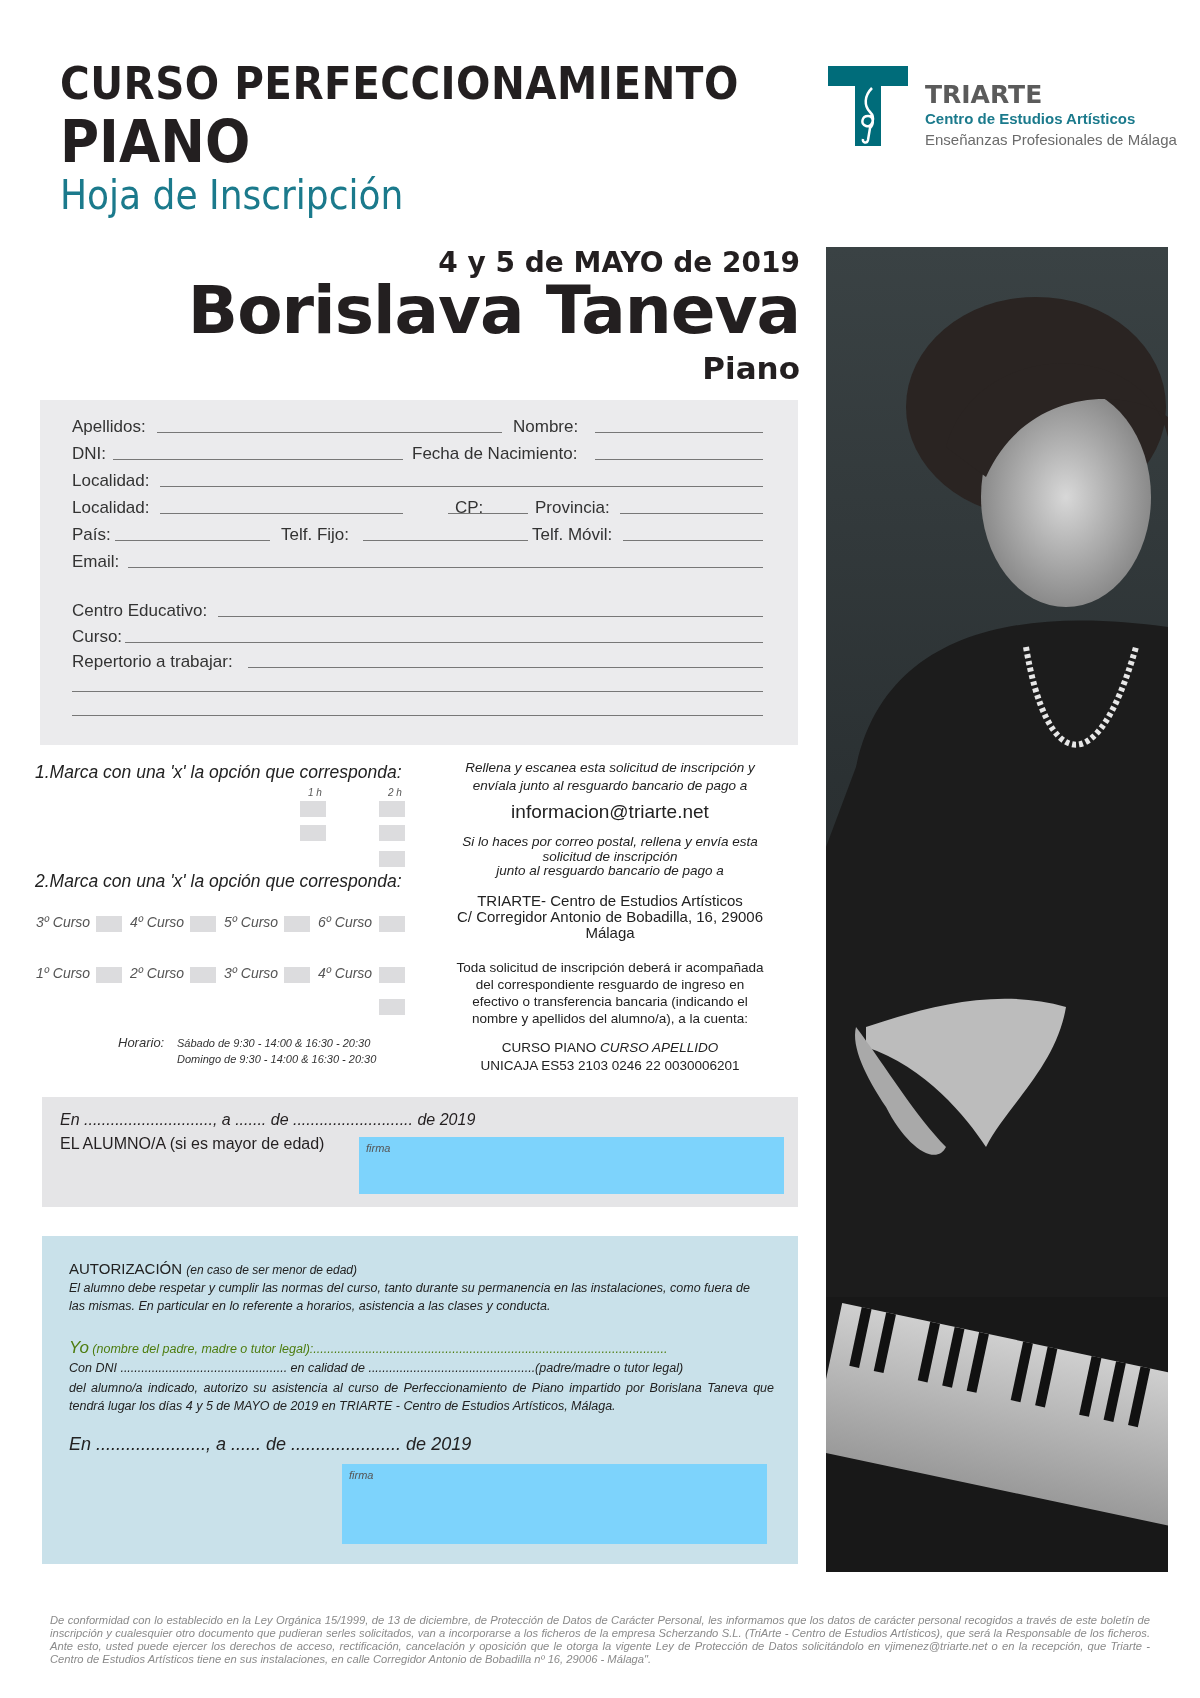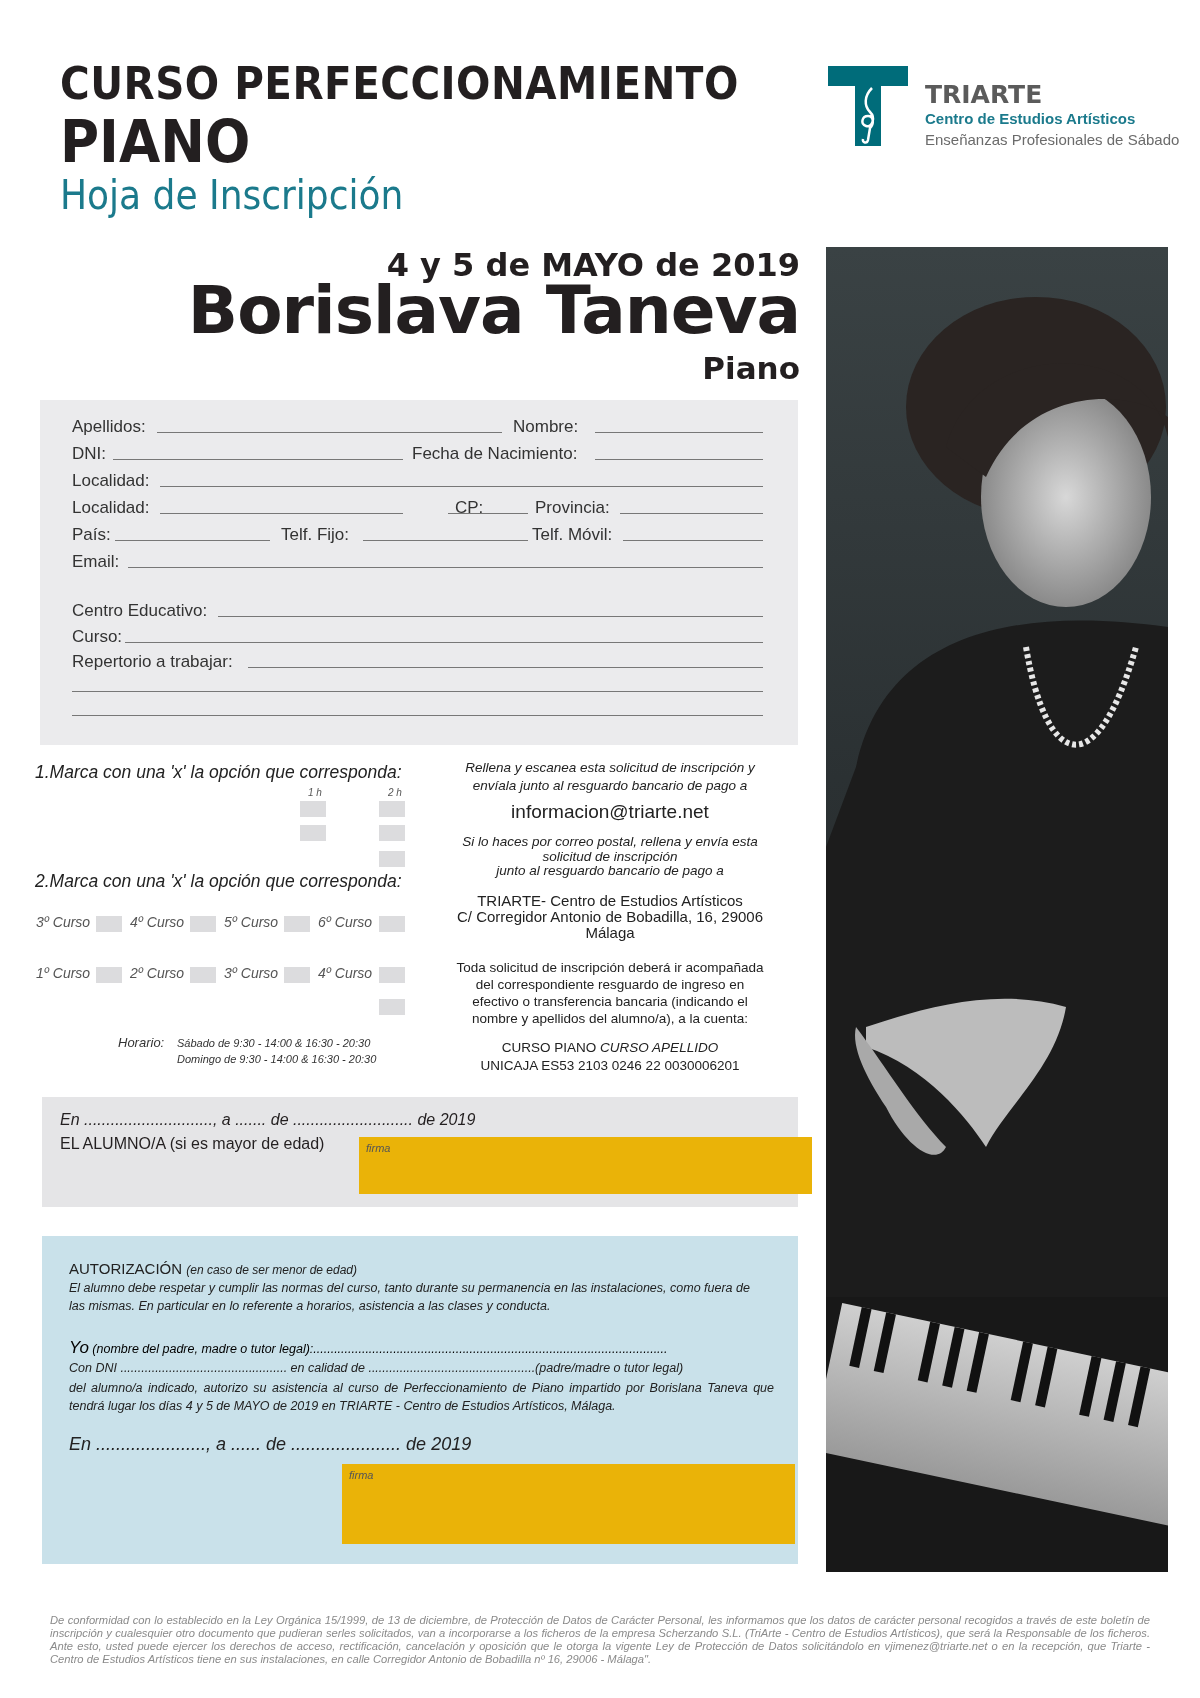--- a/index.html
+++ b/index.html
@@ -5,55 +5,55 @@
   html,body{margin:0;padding:0;background:#fff;}
   body{width:1200px;height:1698px;position:relative;overflow:hidden;font-family:"Liberation Sans",sans-serif;color:#231f20;}
   .abs{position:absolute;}
   .title1{left:60px;top:58px;font-size:44px;font-weight:bold;letter-spacing:0.5px;font-family:"DejaVu Sans",sans-serif;transform:scaleX(0.92);transform-origin:left;}
   .title2{left:60px;top:108px;font-size:58px;font-weight:bold;font-family:"DejaVu Sans",sans-serif;transform:scaleX(0.92);transform-origin:left;}
   .title3{left:60px;top:172px;font-size:40px;color:#1b7a8c;font-family:"DejaVu Sans",sans-serif;transform:scaleX(0.9);transform-origin:left;}
   .logo-t{left:828px;top:66px;width:80px;height:80px;}
   .logo-name{left:925px;top:80px;font-size:25px;font-weight:bold;color:#5b5b5b;font-family:"DejaVu Sans",sans-serif;}
   .logo-sub1{left:925px;top:110px;font-size:15px;font-weight:bold;color:#1b7a8c;}
   .logo-sub2{left:925px;top:131px;font-size:15px;color:#6b6b6b;}
-  .date{right:400px;top:246px;font-size:32px;font-weight:bold;font-family:"DejaVu Sans",sans-serif;}
+  .date{right:400px;top:246px;font-size:28px;font-weight:bold;font-family:"DejaVu Sans",sans-serif;}
   .teacher{right:400px;top:272px;font-size:66px;font-weight:bold;font-family:"DejaVu Sans",sans-serif;letter-spacing:-1px;}
   .instr{right:400px;top:350px;font-size:31px;font-weight:bold;font-family:"DejaVu Sans",sans-serif;}
   .photo{left:826px;top:247px;width:342px;height:1325px;background:linear-gradient(180deg,#3a4244 0%,#2b3133 40%,#222 100%);overflow:hidden;}
   .form-box{left:40px;top:400px;width:758px;height:345px;background:#ebebed;}
   .row{position:absolute;left:72px;font-size:17px;color:#333;white-space:nowrap;}
   .line{position:absolute;height:1px;background:#777;}
   .italic{font-style:italic;}
   .h-opt{position:absolute;font-size:17px;font-style:italic;color:#222;}
   .chk{position:absolute;width:26px;height:16px;background:#dcdcde;}
   .it-gray{position:absolute;font-style:italic;color:#555;font-size:15px;white-space:nowrap;}
   .info{position:absolute;left:430px;width:360px;text-align:center;font-size:13.5px;color:#222;line-height:16px;}
   .sign-box{left:42px;top:1097px;width:756px;height:110px;background:#e5e5e7;}
   .auth-box{left:42px;top:1236px;width:756px;height:328px;background:#c9e1ea;}
-  .firma{position:absolute;background:#eab308;padding-left:28px;}
+  .firma{position:absolute;background:#7dd3fc;}
   .firma span{position:absolute;left:7px;top:5px;font-size:11px;font-style:italic;color:#555;}
   .legal{left:50px;top:1614px;width:1100px;font-size:11.2px;font-style:italic;color:#8a8a8a;line-height:13px;text-align:justify;}
 </style>
 </head>
 <body>
 
 <div class="abs title1">CURSO PERFECCIONAMIENTO</div>
 <div class="abs title2">PIANO</div>
 <div class="abs title3">Hoja de Inscripción</div>
 
 <div class="abs logo-t">
   <svg width="80" height="80" viewBox="0 0 80 80">
     <rect x="0" y="0" width="80" height="20" fill="#006c7a"></rect>
     <rect x="27" y="0" width="26" height="80" fill="#006c7a"></rect>
     <path d="M44 22 C36 30,36 40,42 46 C48 52,44 62,38 60 C32 58,34 50,40 50 C46 50,46 58,42 62 L40 74 C39 78,34 77,35 73" stroke="#fff" stroke-width="2.5" fill="none"></path>
   </svg>
 </div>
 <div class="abs logo-name">TRIARTE</div>
 <div class="abs logo-sub1">Centro de Estudios Artísticos</div>
-<div class="abs logo-sub2">Enseñanzas Profesionales de Sábado</div>
+<div class="abs logo-sub2">Enseñanzas Profesionales de Málaga</div>
 
 <div class="abs date">4 y 5 de MAYO de 2019</div>
 <div class="abs teacher">Borislava Taneva</div>
 <div class="abs instr">Piano</div>
 
 <div class="abs photo">
   <svg width="342" height="1325" viewBox="0 0 342 1325">
     <defs>
       <radialGradient id="face" cx="50%" cy="50%" r="50%">
           <stop offset="0" stop-color="#d8d8d8"></stop>
@@ -196,21 +196,21 @@
   <div class="abs italic" style="left:18px;top:14px;font-size:16px;">En ............................., a ....... de ........................... de 2019</div>
   <div class="abs" style="left:18px;top:38px;font-size:16px;">EL ALUMNO/A (si es mayor de edad)</div>
   <div class="firma" style="left:317px;top:40px;width:425px;height:57px;">
     <span>firma</span>
   </div>
 </div>
 
 <div class="abs auth-box">
   <div class="abs" style="left:27px;top:24px;font-size:15px;color:#222;"><span>AUTORIZACIÓN</span> <span class="italic" style="font-size:12px;">(en caso de ser menor de edad)</span></div>
   <div class="abs italic" style="left:27px;top:43px;width:700px;font-size:12.5px;line-height:18px;color:#222;">El alumno debe respetar y cumplir las normas del curso, tanto durante su permanencia en las instalaciones, como fuera de las mismas. En particular en lo referente a horarios, asistencia a las clases y conducta.</div>
-  <div class="abs" style="left:27px;top:102px;width:705px;font-size:12.5px;color:#000000;white-space:nowrap;overflow:hidden;"><span style="font-size:17px;font-style:italic;">Yo</span> <span class="italic">(nombre del padre, madre o tutor legal):......................................................................................................</span></div>
+  <div class="abs" style="left:27px;top:102px;width:705px;font-size:12.5px;color:#4d7c0f;white-space:nowrap;overflow:hidden;"><span style="font-size:17px;font-style:italic;">Yo</span> <span class="italic">(nombre del padre, madre o tutor legal):......................................................................................................</span></div>
   <div class="abs italic" style="left:27px;top:125px;width:705px;font-size:12.5px;color:#222;white-space:nowrap;overflow:hidden;">Con DNI ................................................ en calidad de  ................................................(padre/madre o tutor legal)</div>
   <div class="abs italic" style="left:27px;top:143px;width:705px;font-size:12.5px;line-height:18px;color:#222;text-align:justify;">del alumno/a indicado, autorizo su asistencia al curso de Perfeccionamiento de Piano impartido por Borislana Taneva que tendrá lugar los días 4 y 5 de MAYO de 2019 en TRIARTE - Centro de Estudios Artísticos, Málaga.</div>
   <div class="abs italic" style="left:27px;top:198px;font-size:18px;color:#222;">En ......................, a ...... de ...................... de 2019</div>
   <div class="firma" style="left:300px;top:228px;width:425px;height:80px;">
     <span>firma</span>
   </div>
 </div>
 
 <div class="abs legal">De conformidad con lo establecido en la Ley Orgánica 15/1999, de 13 de diciembre, de Protección de Datos de Carácter Personal, les informamos que los datos de carácter personal recogidos a través de este boletín de inscripción y cualesquier otro documento que pudieran serles solicitados, van a incorporarse a los ficheros de la empresa Scherzando S.L. (TriArte - Centro de Estudios Artísticos), que será la Responsable de los ficheros. Ante esto, usted puede ejercer los derechos de acceso, rectificación, cancelación y oposición que le otorga la vigente Ley de Protección de Datos solicitándolo en vjimenez@triarte.net  o en la recepción, que Triarte - Centro de Estudios Artísticos tiene en sus instalaciones,  en calle Corregidor Antonio de Bobadilla nº 16, 29006 - Málaga".</div>
 

